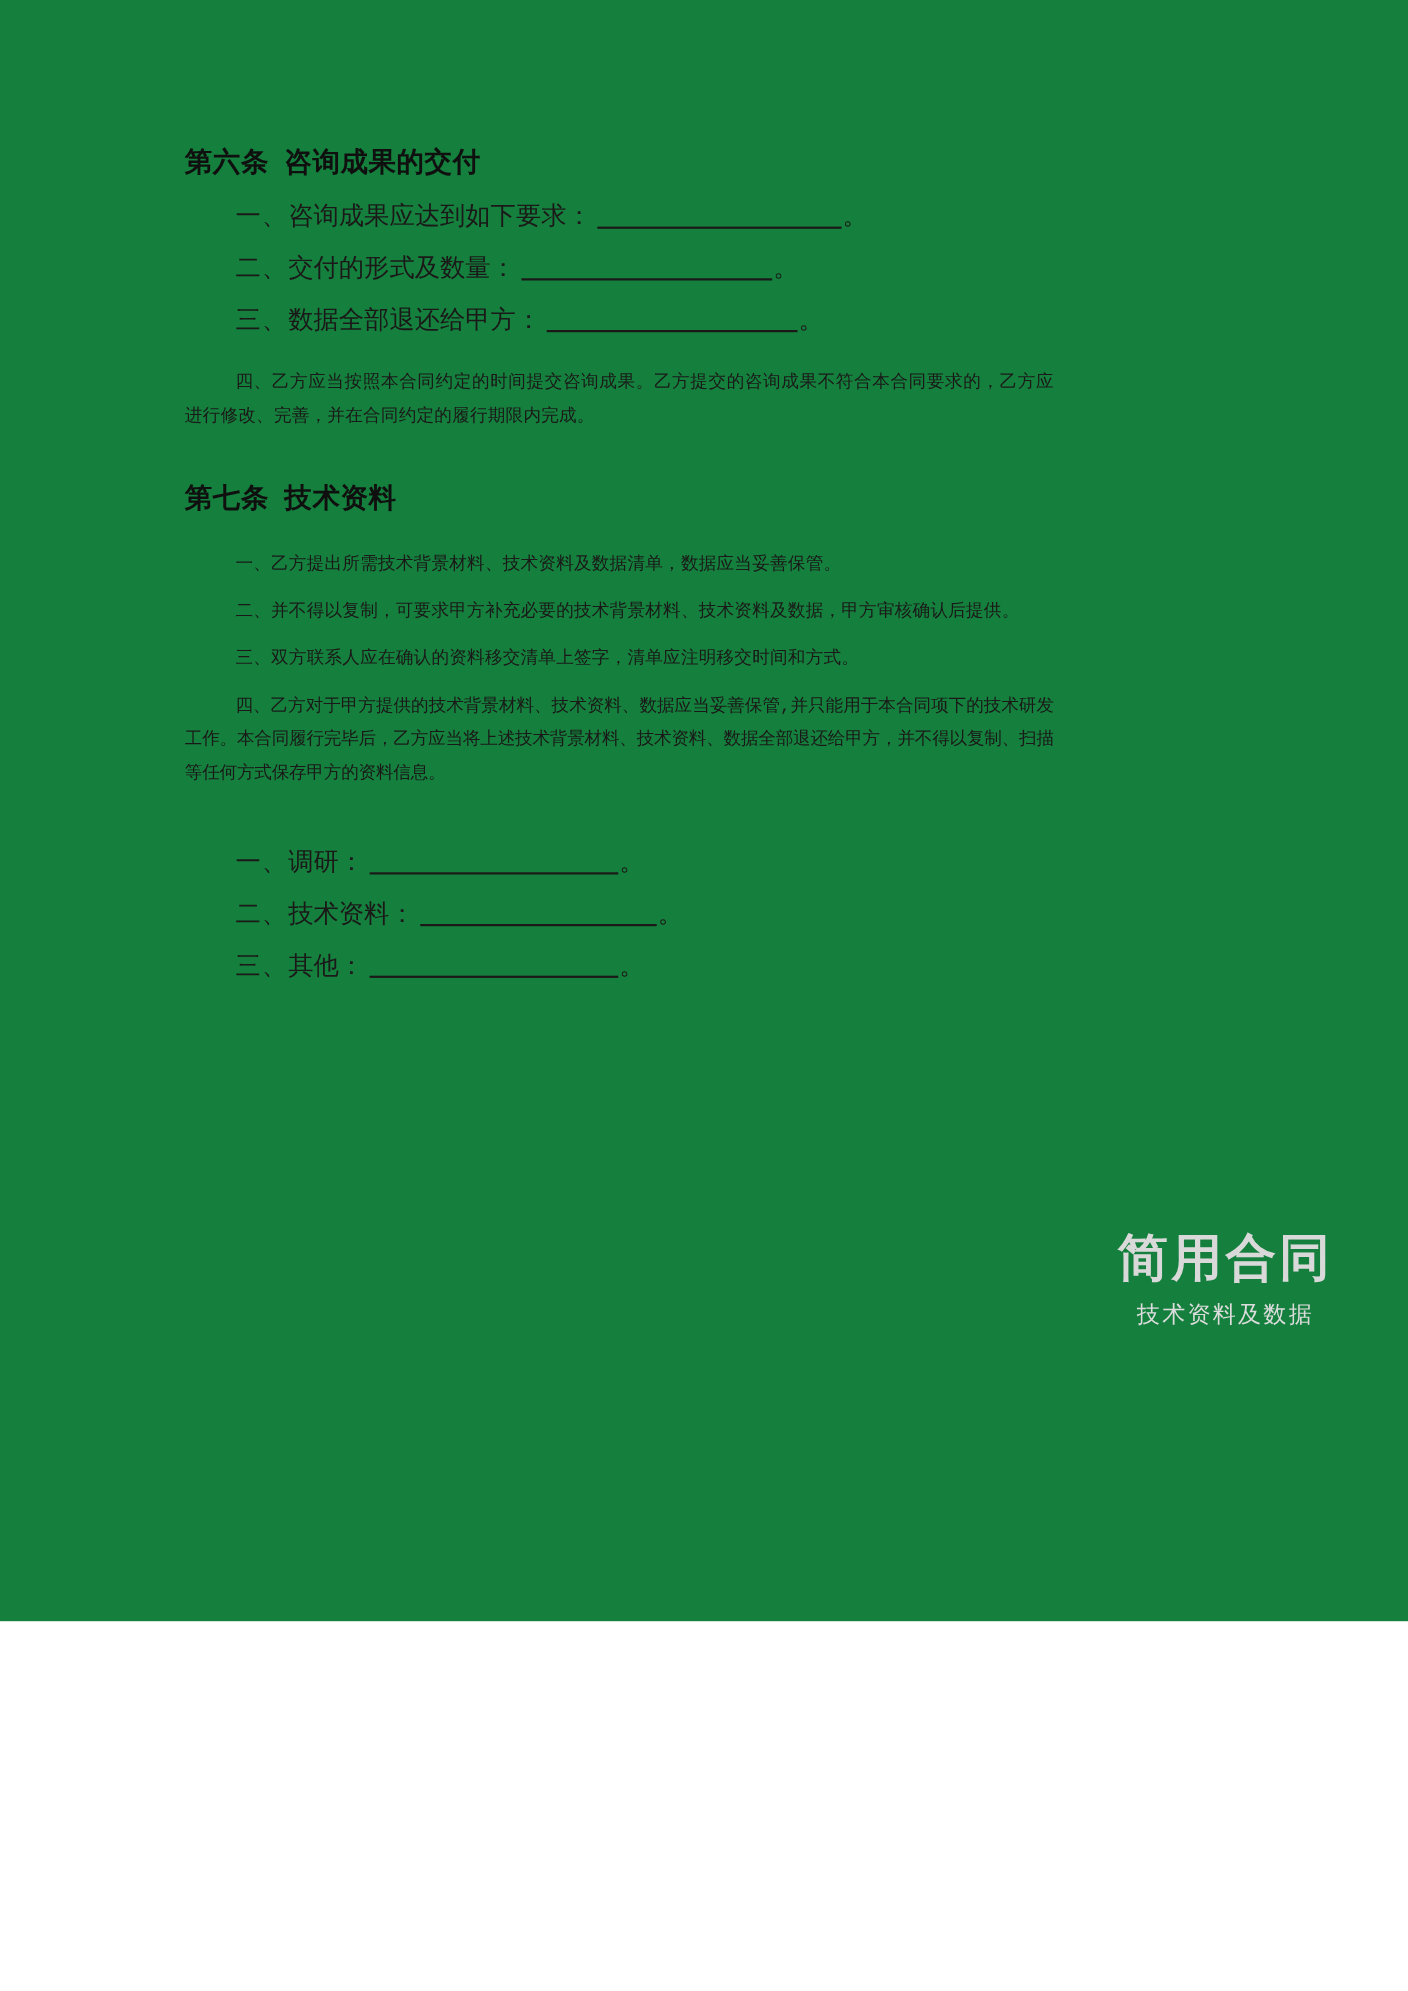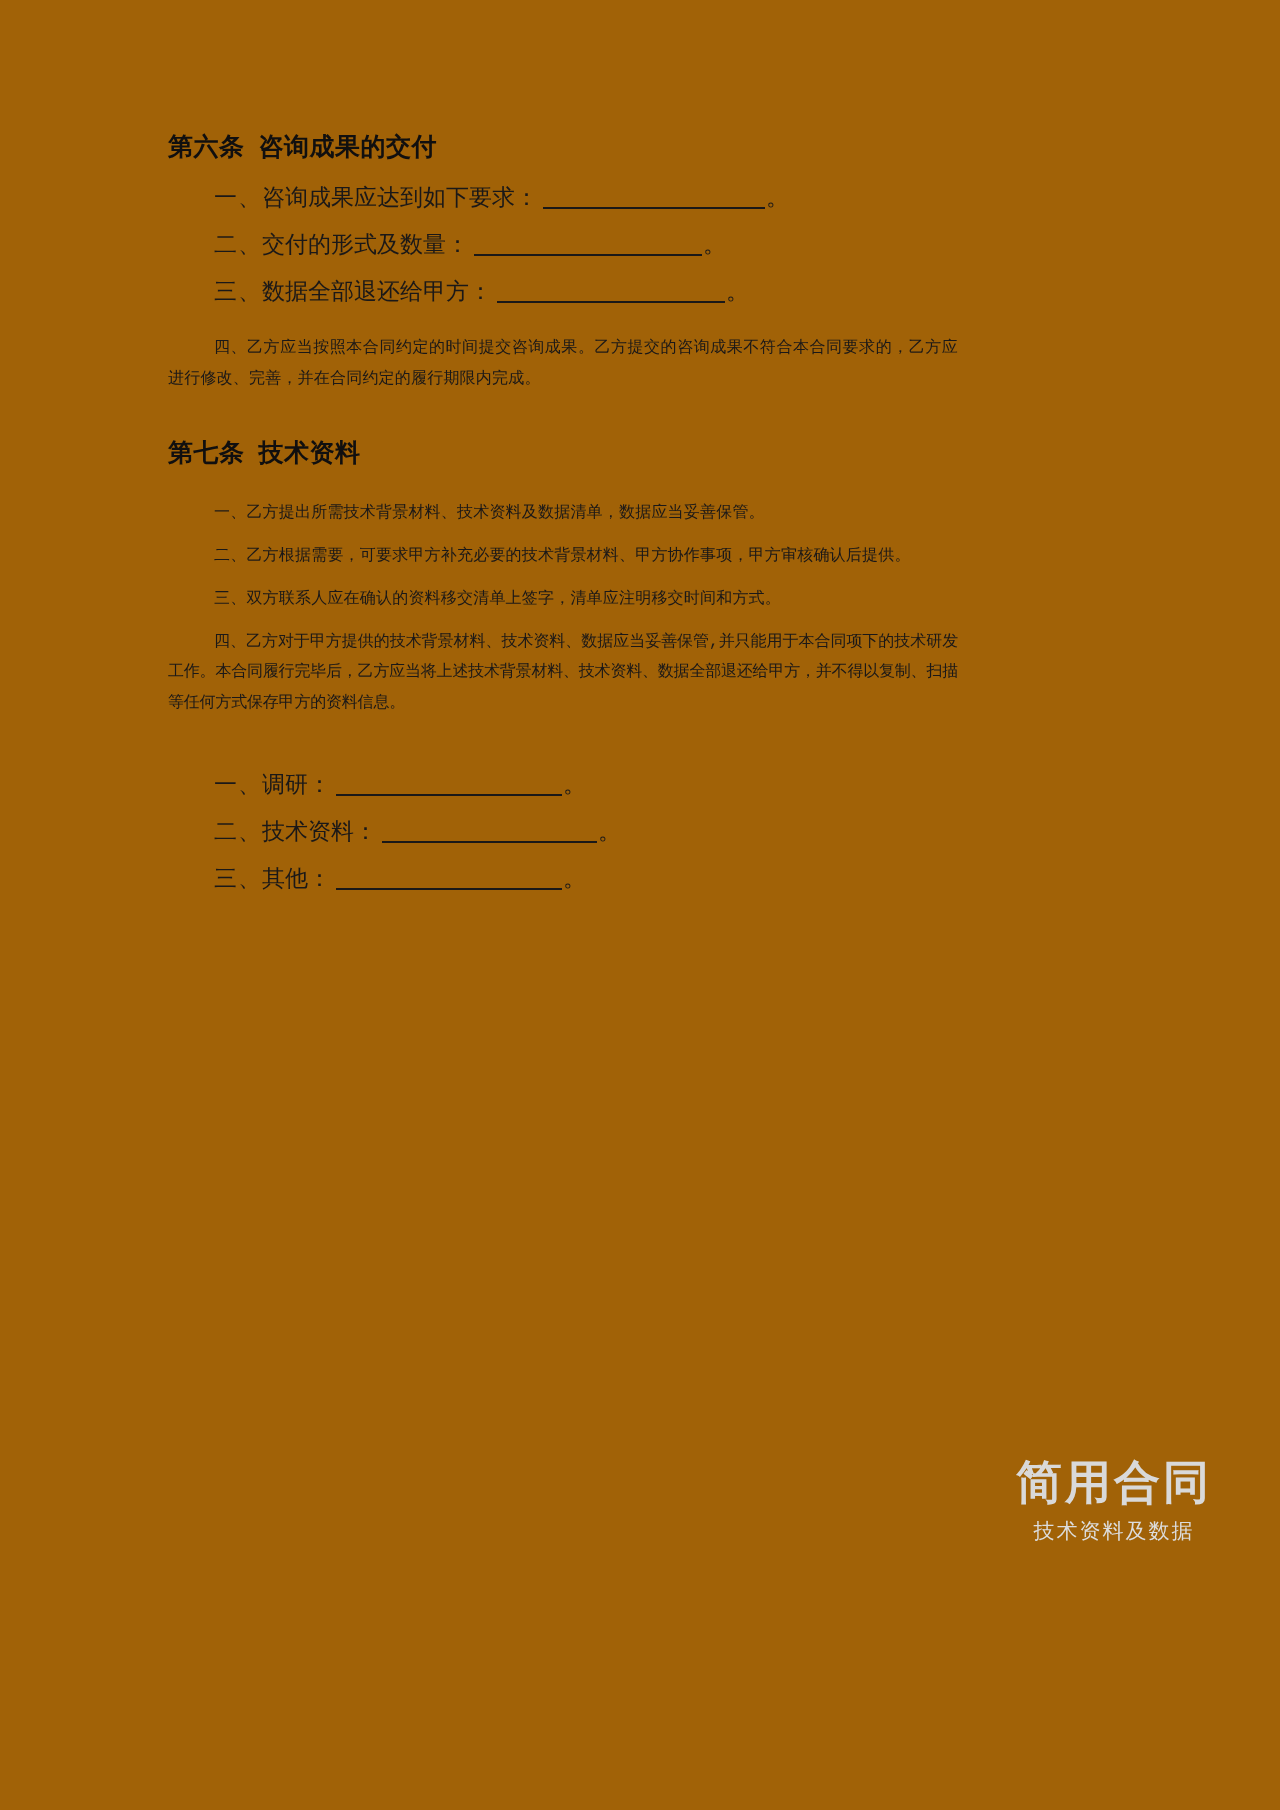--- a/index.html
+++ b/index.html
@@ -6,22 +6,22 @@
     margin: 0;
     padding: 0;
     background: #ffffff;
   }
   body {
     font-family: "DejaVu Sans", "Liberation Sans", sans-serif;
   }
   .page {
     position: relative;
     width: 1280px;
-    height: 1810px;
-    background: #a16207;
+    height: 1474px;
+    background: #15803d;
     overflow: hidden;
     box-sizing: border-box;
   }
   .doc-body {
     position: absolute;
     left: 168px;
     top: 128px;
     width: 790px;
   }
   
@@ -92,21 +92,21 @@
   
   .watermark {
     position: absolute;
     right: 68px;
     bottom: 265px;
     text-align: center;
     user-select: none;
     pointer-events: none;
   }
   .watermark-title {
-    font-family: Liberation Serif, serif;
+    font-family: Liberation Mono, monospace;
     font-weight: bold;
     font-size: 46px;
     letter-spacing: 3px;
     color: #d9d9d9;
     line-height: 1.1;
     white-space: nowrap;
   }
   .watermark-sub {
     font-family: "DejaVu Sans", "Liberation Sans", sans-serif;
     font-size: 21px;
@@ -145,21 +145,21 @@
 
     <div class="spacer-lg"></div>
 
     <div class="section-block">
       <div class="section-heading"><span>第七条</span><span class="heading-gap"></span><span>技术资料</span></div>
 
       <div class="spacer-md"></div>
 
       <p class="para">一、乙方提出所需技术背景材料、技术资料及数据清单，数据应当妥善保管。</p>
       <div class="spacer-sm"></div>
-      <p class="para">二、乙方根据需要，可要求甲方补充必要的技术背景材料、甲方协作事项，甲方审核确认后提供。</p>
+      <p class="para">二、并不得以复制，可要求甲方补充必要的技术背景材料、技术资料及数据，甲方审核确认后提供。</p>
       <div class="spacer-sm"></div>
       <p class="para">三、双方联系人应在确认的资料移交清单上签字，清单应注明移交时间和方式。</p>
       <div class="spacer-sm"></div>
       <p class="para tight">四、乙方对于甲方提供的技术背景材料、技术资料、数据应当妥善保管,并只能用于本合同项下的技术研发工作。本合同履行完毕后，乙方应当将上述技术背景材料、技术资料、数据全部退还给甲方，并不得以复制、扫描等任何方式保存甲方的资料信息。</p>
     </div>
 
     <div class="spacer-lg"></div>
 
     <div class="section-block">
 

